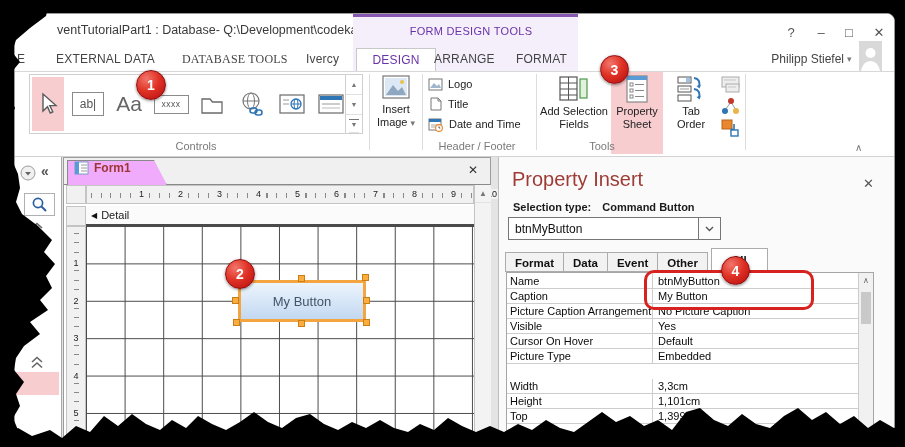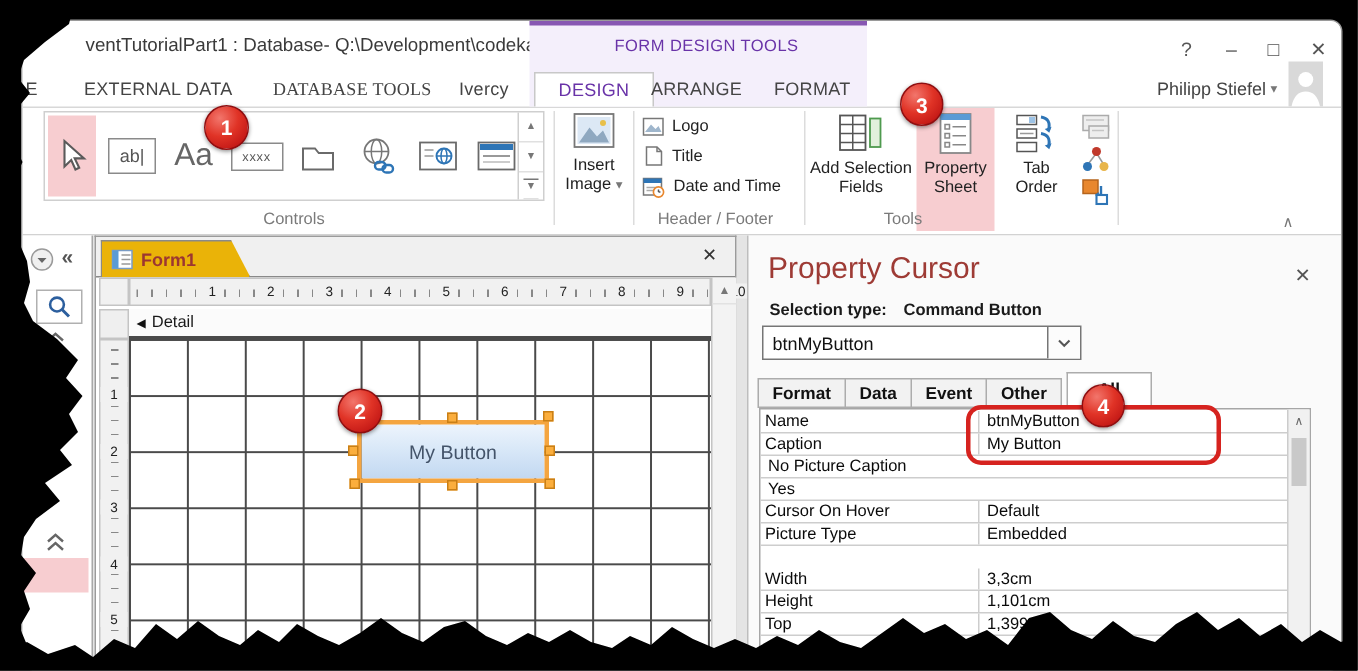--- a/index.html
+++ b/index.html
@@ -36,22 +36,22 @@
   .smallitem{position:absolute;height:16px;display:flex;align-items:center;font-size:11px;color:#222;white-space:nowrap;}
   .smallitem .ic{margin-right:5px;display:inline-flex;}
   .pink{background:#F7CDD0;}
   .chev{color:#777;font-size:9px;}
   
   .workspace{position:absolute;left:0;top:143px;width:881px;height:291px;background:#E4E4E4;}
   .navstrip{position:absolute;left:0;top:0;width:47px;height:291px;background:#fff;border-right:1px solid #A8A8A8;box-sizing:border-box;}
   
   .formwin{position:absolute;left:48px;top:0;width:428px;height:291px;background:#fff;border:1px solid #9B9B9B;border-bottom:none;box-sizing:border-box;}
   .doctabbar{position:absolute;left:0;top:0;width:100%;height:27px;background:#F0F0F0;border-bottom:1px solid #898989;box-sizing:border-box;}
-  .doctab{position:absolute;left:3px;top:2px;width:100px;height:25px;background:#eab308;border:1px solid #898989;border-bottom:none;
-          clip-path:polygon(0 0,calc(100% - 13px) 0,100% 100%,0 100%);display:flex;align-items:center;box-sizing:border-box;}
+  .doctab{position:absolute;left:3px;top:2px;width:100px;height:25px;background:#f0abfc;border:1px solid #898989;border-bottom:none;
+          clip-path:polygon(0 0,calc(100% - 13px) 0,100% 100%,0 100%);display:flex;align-items:flex-start;box-sizing:border-box;}
   .doctab .t{font-size:12px;font-weight:bold;color:#9C3632;margin-left:5px;}
   .hruler{position:absolute;left:22px;top:27px;width:388px;height:19px;background:#F1F1F1;border:1px solid #C4C4C4;box-sizing:border-box;
           background-image:repeating-linear-gradient(90deg,#888 0 1px,transparent 1px 9.75px);
           background-size:100% 5px;background-position:4px 7px;background-repeat:no-repeat;}
   .hruler span{position:absolute;top:3px;font-size:9px;color:#222;background:#F1F1F1;padding:0 2px;}
   .rcorner{position:absolute;left:2px;top:27px;width:20px;height:19px;background:#F1F1F1;border:1px solid #C4C4C4;box-sizing:border-box;}
   .vscroll{position:absolute;left:410px;top:27px;width:17px;height:264px;background:#F3F3F3;border-left:1px solid #C4C4C4;box-sizing:border-box;}
   .vscroll .up{height:17px;text-align:center;font-size:8px;color:#777;line-height:17px;border-bottom:1px solid #E2E2E2;}
   .secbox{position:absolute;left:2px;top:48px;width:20px;height:20px;background:#EFEFEF;border:1px solid #C4C4C4;box-sizing:border-box;}
   .secbar{position:absolute;left:22px;top:48px;width:388px;height:20px;background:#FBFBFB;border-bottom:2px solid #4A4A4A;box-sizing:border-box;
@@ -403,21 +403,21 @@
           <div class="hdl" style="left:276px;top:48px;"></div>
           <div class="hdl" style="left:146px;top:71px;"></div>
           <div class="hdl" style="left:277px;top:71px;"></div>
           <div class="hdl" style="left:147px;top:93px;"></div>
           <div class="hdl" style="left:212px;top:94px;"></div>
           <div class="hdl" style="left:277px;top:93px;"></div>
         </div>
       </div>
 
       <div class="propsheet">
-        <div class="pstitle">Property Cursor</div>
+        <div class="pstitle">Property Insert</div>
         <div class="abs" style="left:364px;top:19px;font-size:13px;color:#555;">✕</div>
         <div class="seltype">
           <span>Selection type:</span>
           <span style="margin-left:8px;">Command Button</span>
         </div>
         <div class="combo">
           <span class="val">btnMyButton</span>
           <span class="dd">
             <svg width="9" height="6">
                 <path d="M1 1 L4.5 4.5 L8 1" fill="none" stroke="#555" stroke-width="1.4"></path>
@@ -434,23 +434,25 @@
         <div class="ptable">
           <div class="prow" style="top:1px;">
               <div class="plabel">Name</div>
               <div class="pvalue">btnMyButton</div>
             </div>
           <div class="prow" style="top:16px;">
               <div class="plabel">Caption</div>
               <div class="pvalue">My Button</div>
             </div>
           <div class="prow" style="top:31px;">
+              <div class="plabel">Picture Caption Arrangement</div>
               <div class="pvalue">No Picture Caption</div>
             </div>
           <div class="prow" style="top:46px;">
+              <div class="plabel">Visible</div>
               <div class="pvalue">Yes</div>
             </div>
           <div class="prow" style="top:61px;">
               <div class="plabel">Cursor On Hover</div>
               <div class="pvalue">Default</div>
             </div>
           <div class="prow" style="top:76px;">
               <div class="plabel">Picture Type</div>
               <div class="pvalue">Embedded</div>
             </div>

